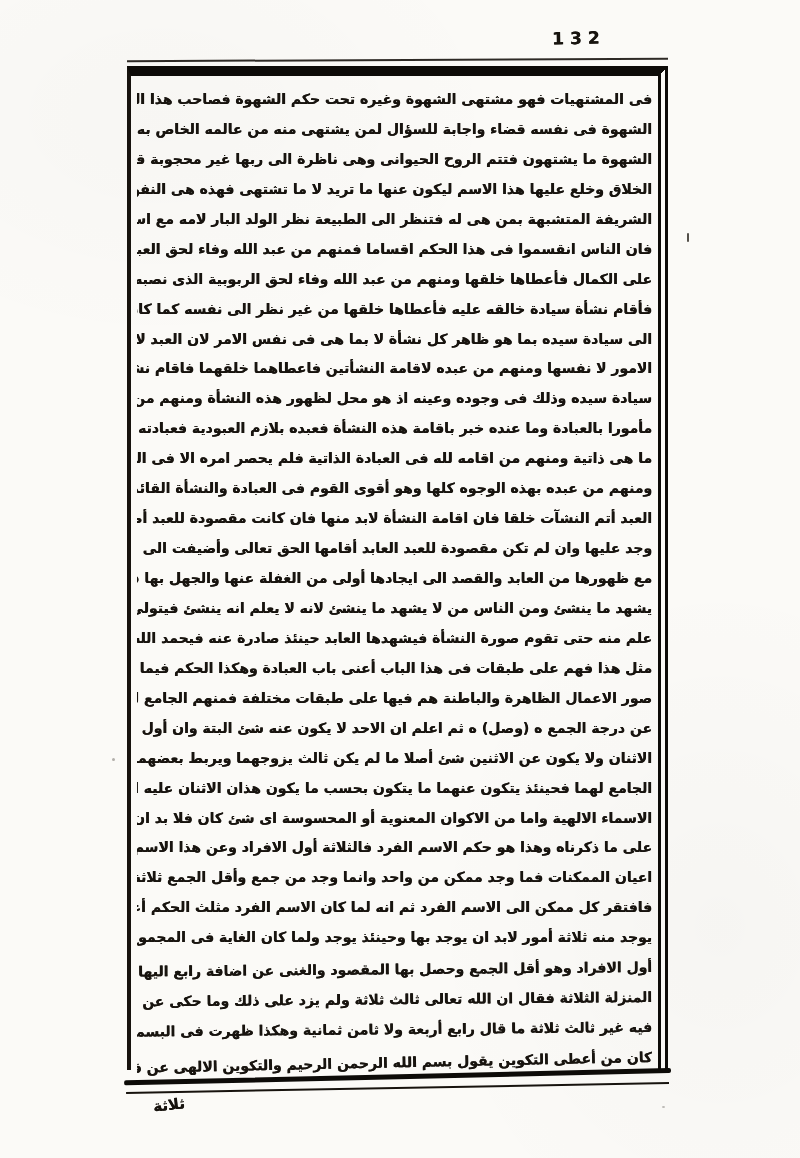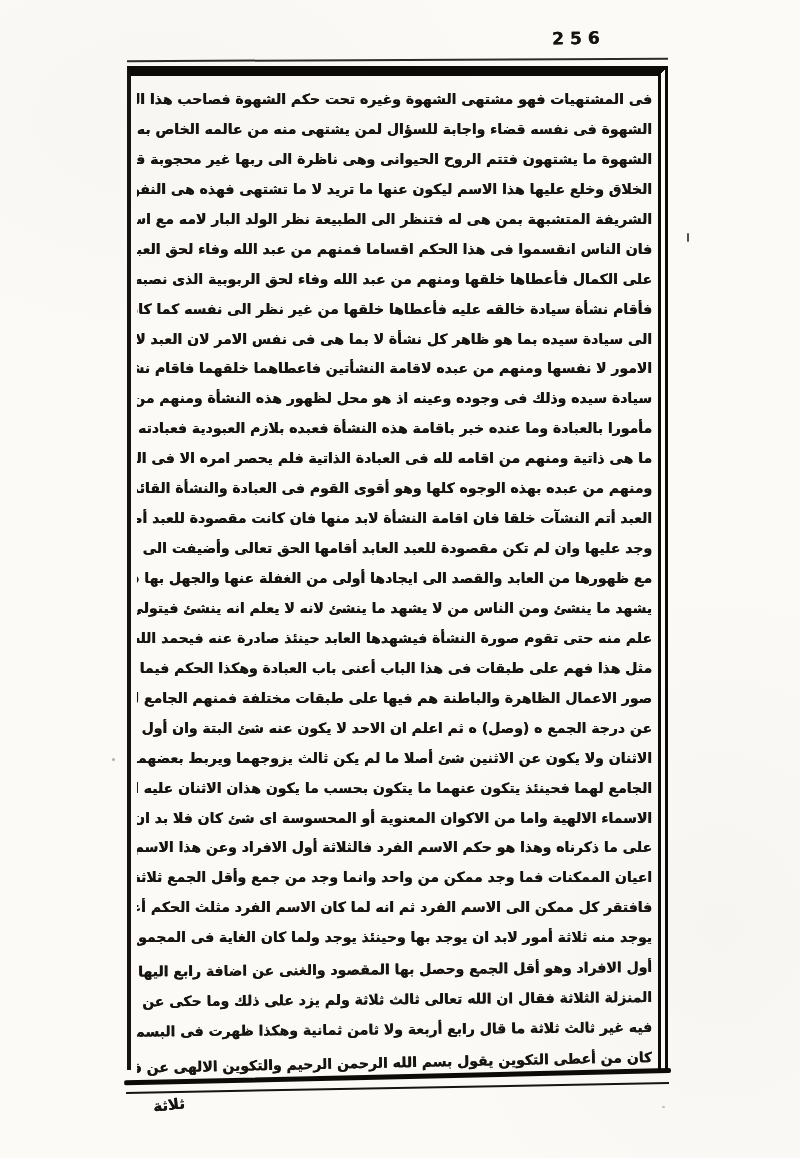--- a/index.html
+++ b/index.html
@@ -63,21 +63,21 @@
   }
   .speck{position:absolute;background:#2a251e;border-radius:1px;}
   .s1{left:687px;top:233px;width:2px;height:9px;opacity:.8;}
   .s2{left:112px;top:758px;width:3px;height:3px;opacity:.35;border-radius:50%;}
   .s3{left:662px;top:1106px;width:3px;height:2px;opacity:.3;border-radius:50%;}
 </style>
 </head>
 <body>
 
 <div class="sheet">
-  <div class="page-number" lang="ar" dir="rtl">256</div>
+  <div class="page-number" lang="ar" dir="rtl">132</div>
 
   <div class="rule-top-thin"></div>
 
   <div class="frame">
     <div class="text-area" lang="ar" dir="rtl">
         <div class="line">فى المشتهيات فهو مشتهى الشهوة وغيره تحت حكم الشهوة فصاحب هذا المقام يحدث عن</div>
         <div class="line">الشهوة فى نفسه قضاء واجابة للسؤال لمن يشتهى منه من عالمه الخاص به فينالون بتلك</div>
         <div class="line">الشهوة ما يشتهون فتتم الروح الحيوانى وهى ناظرة الى ربها غير محجوبة قد تجلى لها فى اسمه</div>
         <div class="line">الخلاق وخلع عليها هذا الاسم ليكون عنها ما تريد لا ما تشتهى فهذه هى النفوس الفاضلة</div>
         <div class="line">الشريفة المتشبهة بمن هى له فتنظر الى الطبيعة نظر الولد البار لامه مع استغنائه عنها وفاء لحقها</div>

